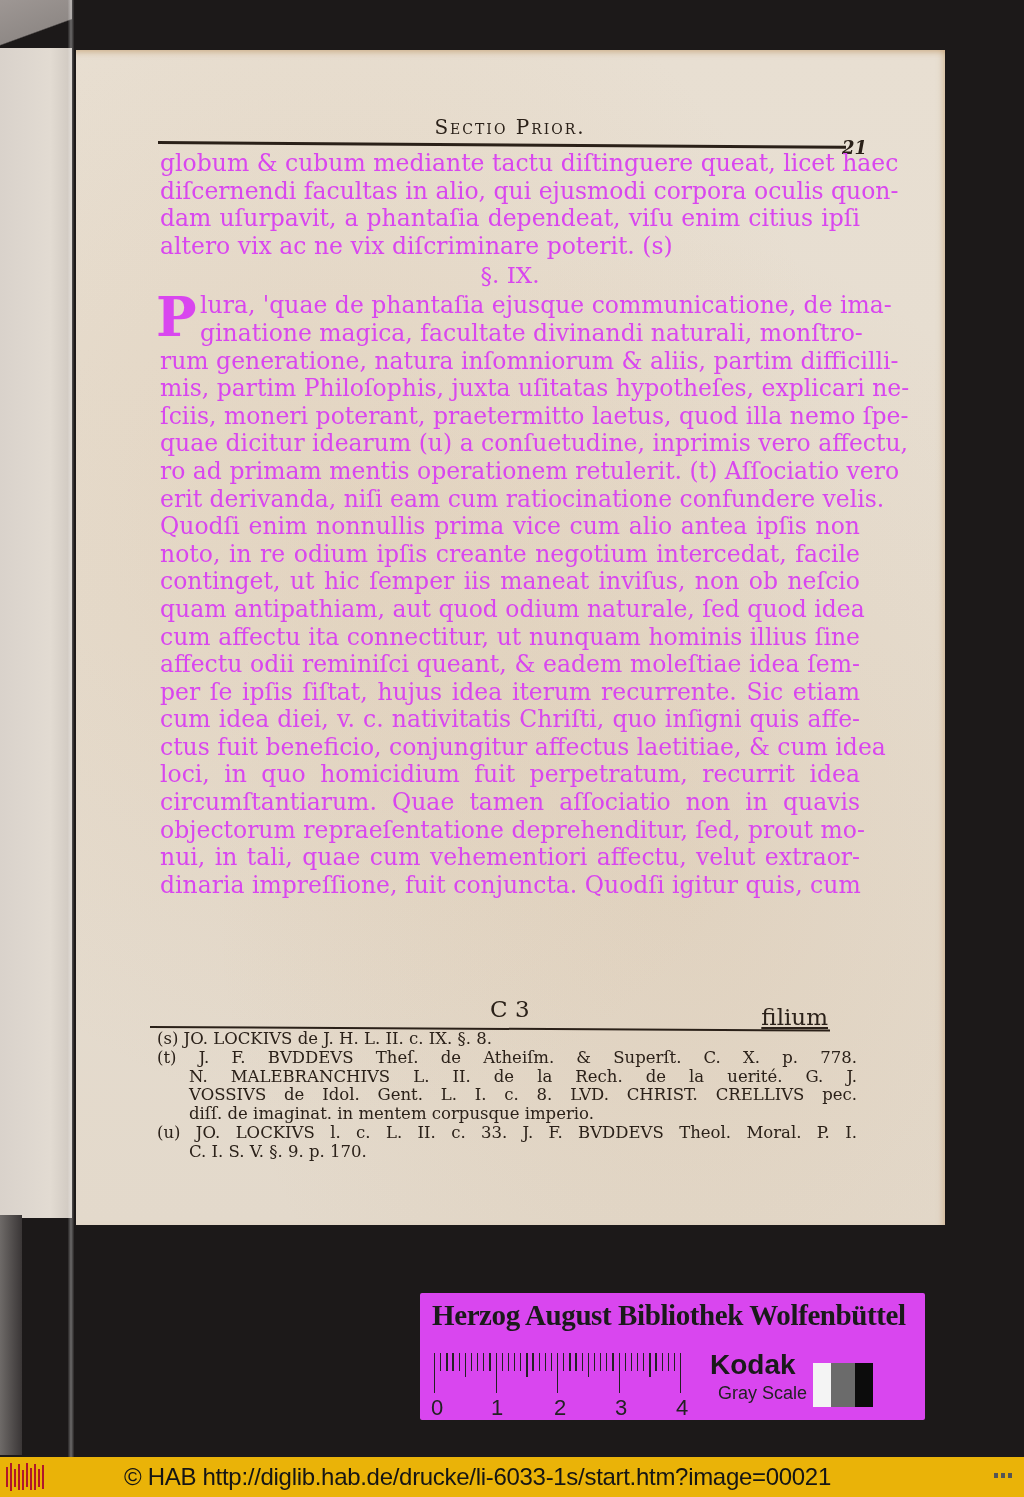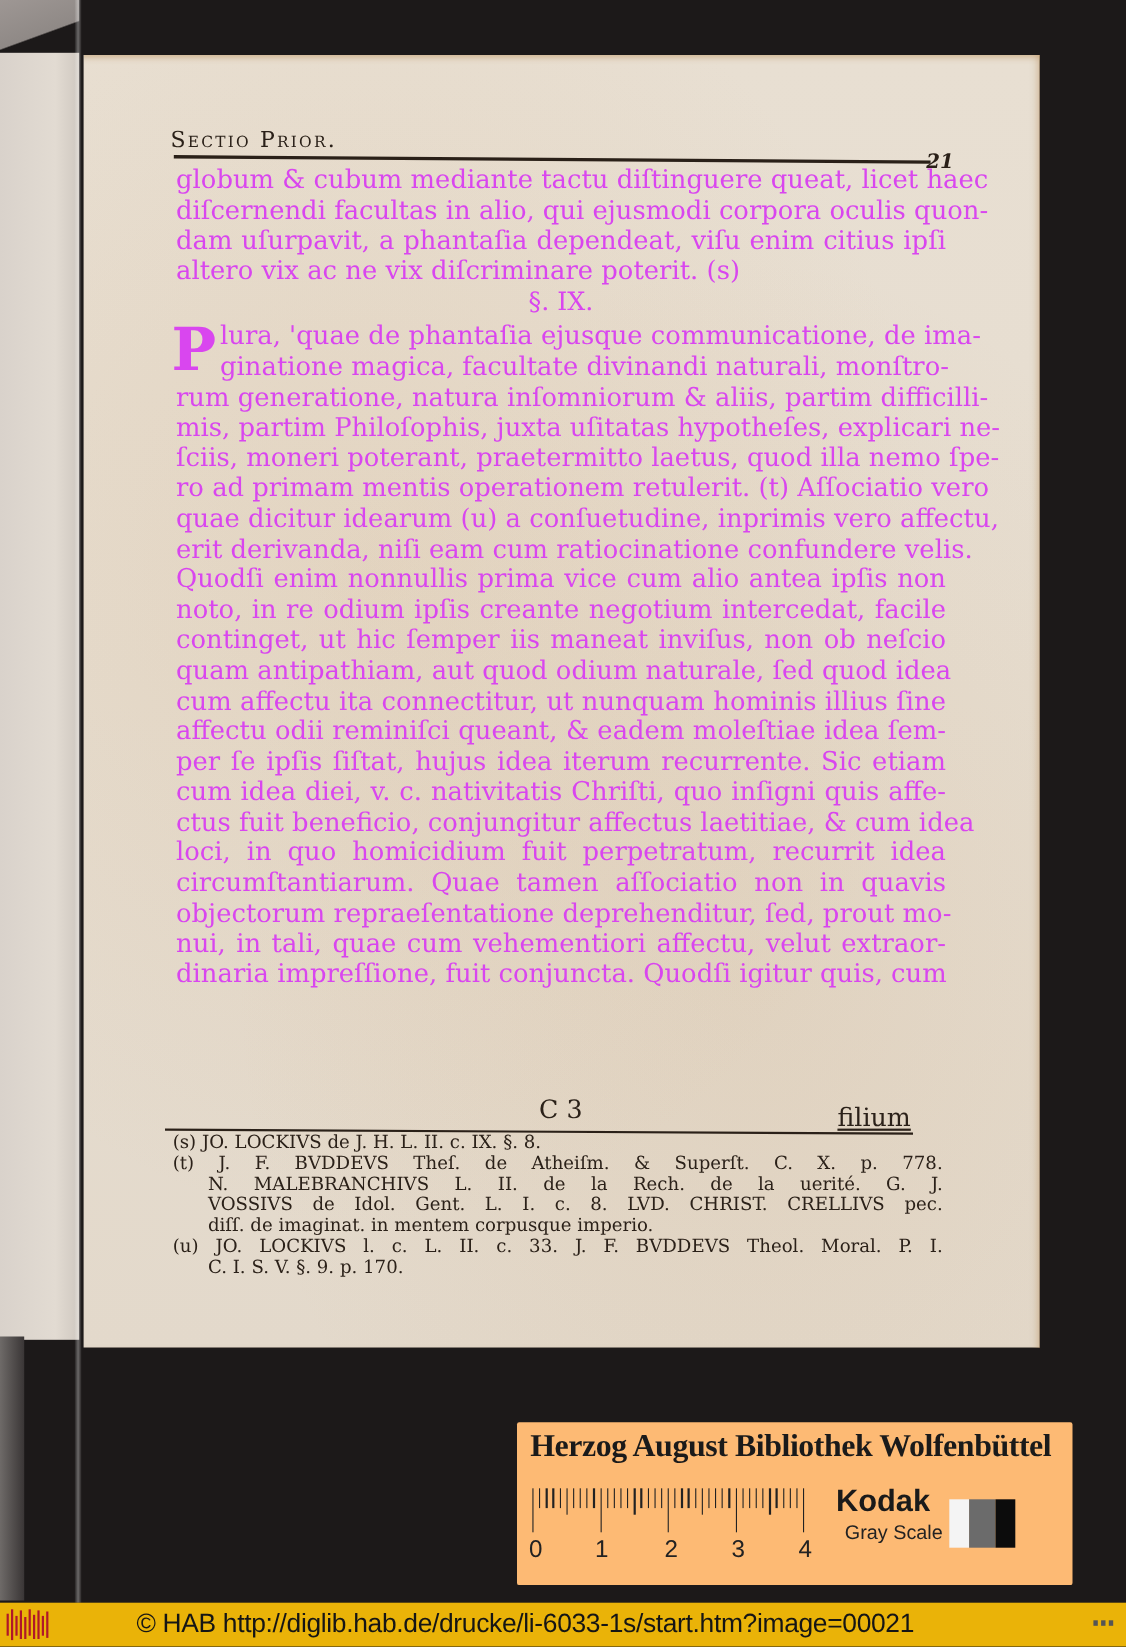--- a/index.html
+++ b/index.html
@@ -29,21 +29,21 @@
     background:
       radial-gradient(ellipse at 30% 40%, rgba(210,170,120,0.18), transparent 60%),
       radial-gradient(ellipse at 70% 70%, rgba(200,160,110,0.15), transparent 55%),
       linear-gradient(180deg, #e8dfd2 0%, #e6ddd0 50%, #e3d9cb 100%);
     box-shadow: inset 0 8px 6px -6px rgba(190,150,100,0.6), inset -6px 0 6px -4px rgba(190,150,100,0.5);
   }
   .running-head {
     position: absolute; left: 155px; top: 113px; width: 710px; height: 30px;
   }
   .running-title {
-    position: absolute; left: 0; right: 0; text-align: left;
+    position: absolute; left: 0; right: 0; text-align: center;
     font-size: 20px; letter-spacing: 2px; color: #2a2018; font-variant: small-caps;
     top: 2px;
   }
   .page-number {
     position: absolute; right: -2px; top: 24px; font-size: 18px; font-weight: bold; color: #2a2018; font-style: italic;
   }
   .head-rule {
     position: absolute; left: 158px; top: 141px; width: 688px; height: 3px;
     background: #2a2018; transform: rotate(0.4deg); transform-origin: left;
   }
@@ -71,22 +71,22 @@
   }
   .footnotes {
     position: absolute; left: 157px; top: 1030px; width: 700px;
     font-size: 16.5px; line-height: 18.8px; color: #2b2119;
   }
   .fn { display: block; white-space: nowrap; }
   .fn.cont { padding-left: 32px; }
   .fn.justify { text-align: justify; text-align-last: justify; }
 
   .card {
-    position: absolute; left: 470px; top: 1293px; width: 505px; height: 148px;
-    background: #fdba74; border-radius: 2px;
+    position: absolute; left: 420px; top: 1293px; width: 505px; height: 127px;
+    background: #d946ef; border-radius: 2px;
   }
   .card-title {
     position: absolute; left: 12px; top: 6px; font-family: "Liberation Serif", serif;
     font-weight: bold; font-size: 29px; color: #1a1a1a; letter-spacing: -0.4px; white-space: nowrap;
   }
   .ruler { position: absolute; left: 14px; top: 60px; width: 252px; height: 40px; }
   .tick { position: absolute; top: 0; width: 1.3px; background: #222; }
   .ruler-num {
     position: absolute; top: 42px; font-family: "Liberation Sans", sans-serif; font-size: 22px; color: #222;
   }
@@ -134,22 +134,22 @@
   <span class="line">dam uſurpavit, a phantaſia dependeat, viſu enim citius ipſi</span>
   <span class="line last">altero vix ac ne vix diſcriminare poterit. (s)</span>
   <span class="section-mark">§. IX.</span>
   <span class="line dropcap-line indent">
     <span class="dropcap">P</span><span>lura, 'quae de phantaſia ejusque communicatione, de ima-</span>
   </span>
   <span class="line indent">ginatione magica, facultate divinandi naturali, monſtro-</span>
   <span class="line">rum generatione, natura inſomniorum &amp; aliis, partim difficilli-</span>
   <span class="line">mis, partim Philoſophis, juxta uſitatas hypotheſes, explicari ne-</span>
   <span class="line">ſciis, moneri poterant, praetermitto laetus, quod illa nemo ſpe-</span>
+  <span class="line">quae dicitur idearum (u) a conſuetudine, inprimis vero affectu,</span>
   <span class="line">ro ad primam mentis operationem retulerit. (t) Aſſociatio vero</span>
-  <span class="line">quae dicitur idearum (u) a conſuetudine, inprimis vero affectu,</span>
   <span class="line">erit derivanda, niſi eam cum ratiocinatione confundere velis.</span>
   <span class="line">Quodſi enim nonnullis prima vice cum alio antea ipſis non</span>
   <span class="line">noto, in re odium ipſis creante negotium intercedat, facile</span>
   <span class="line">continget, ut hic ſemper iis maneat inviſus, non ob neſcio</span>
   <span class="line">quam antipathiam, aut quod odium naturale, ſed quod idea</span>
   <span class="line">cum affectu ita connectitur, ut nunquam hominis illius ſine</span>
   <span class="line">affectu odii reminiſci queant, &amp; eadem moleſtiae idea ſem-</span>
   <span class="line">per ſe ipſis ſiſtat, hujus idea iterum recurrente. Sic etiam</span>
   <span class="line">cum idea diei, v. c. nativitatis Chriſti, quo inſigni quis affe-</span>
   <span class="line">ctus fuit beneficio, conjungitur affectus laetitiae, &amp; cum idea</span>

